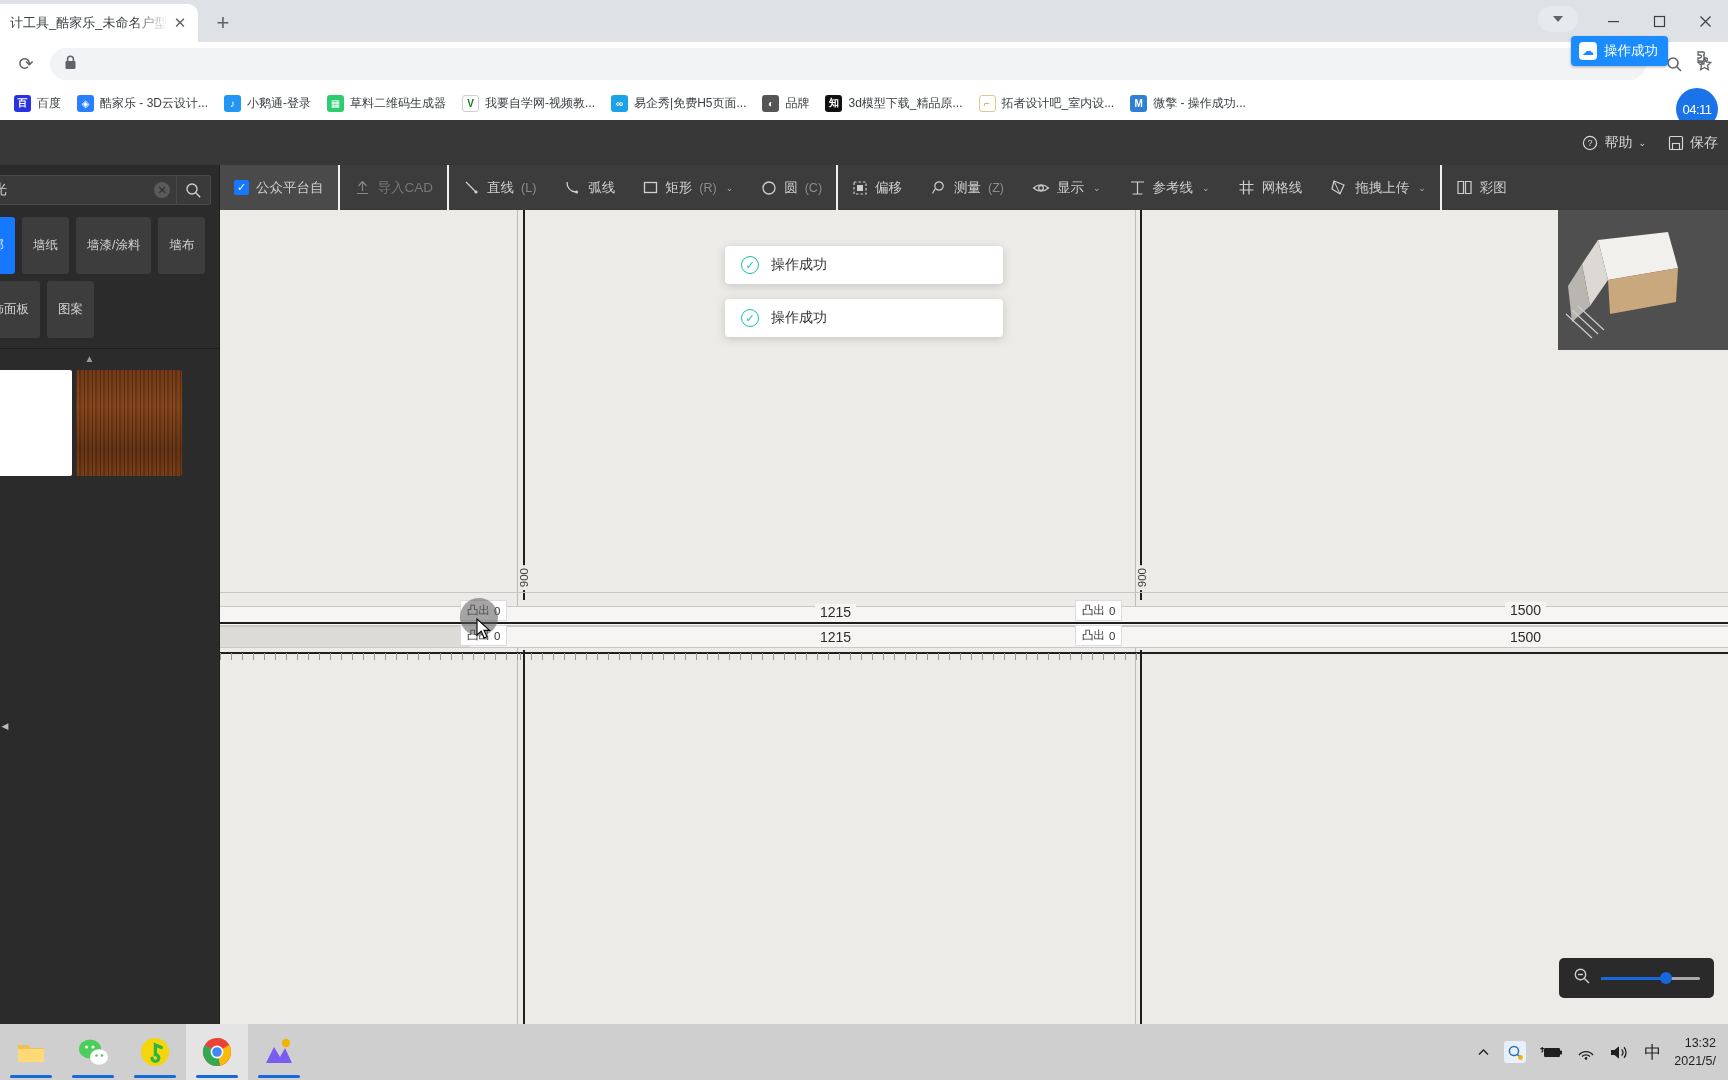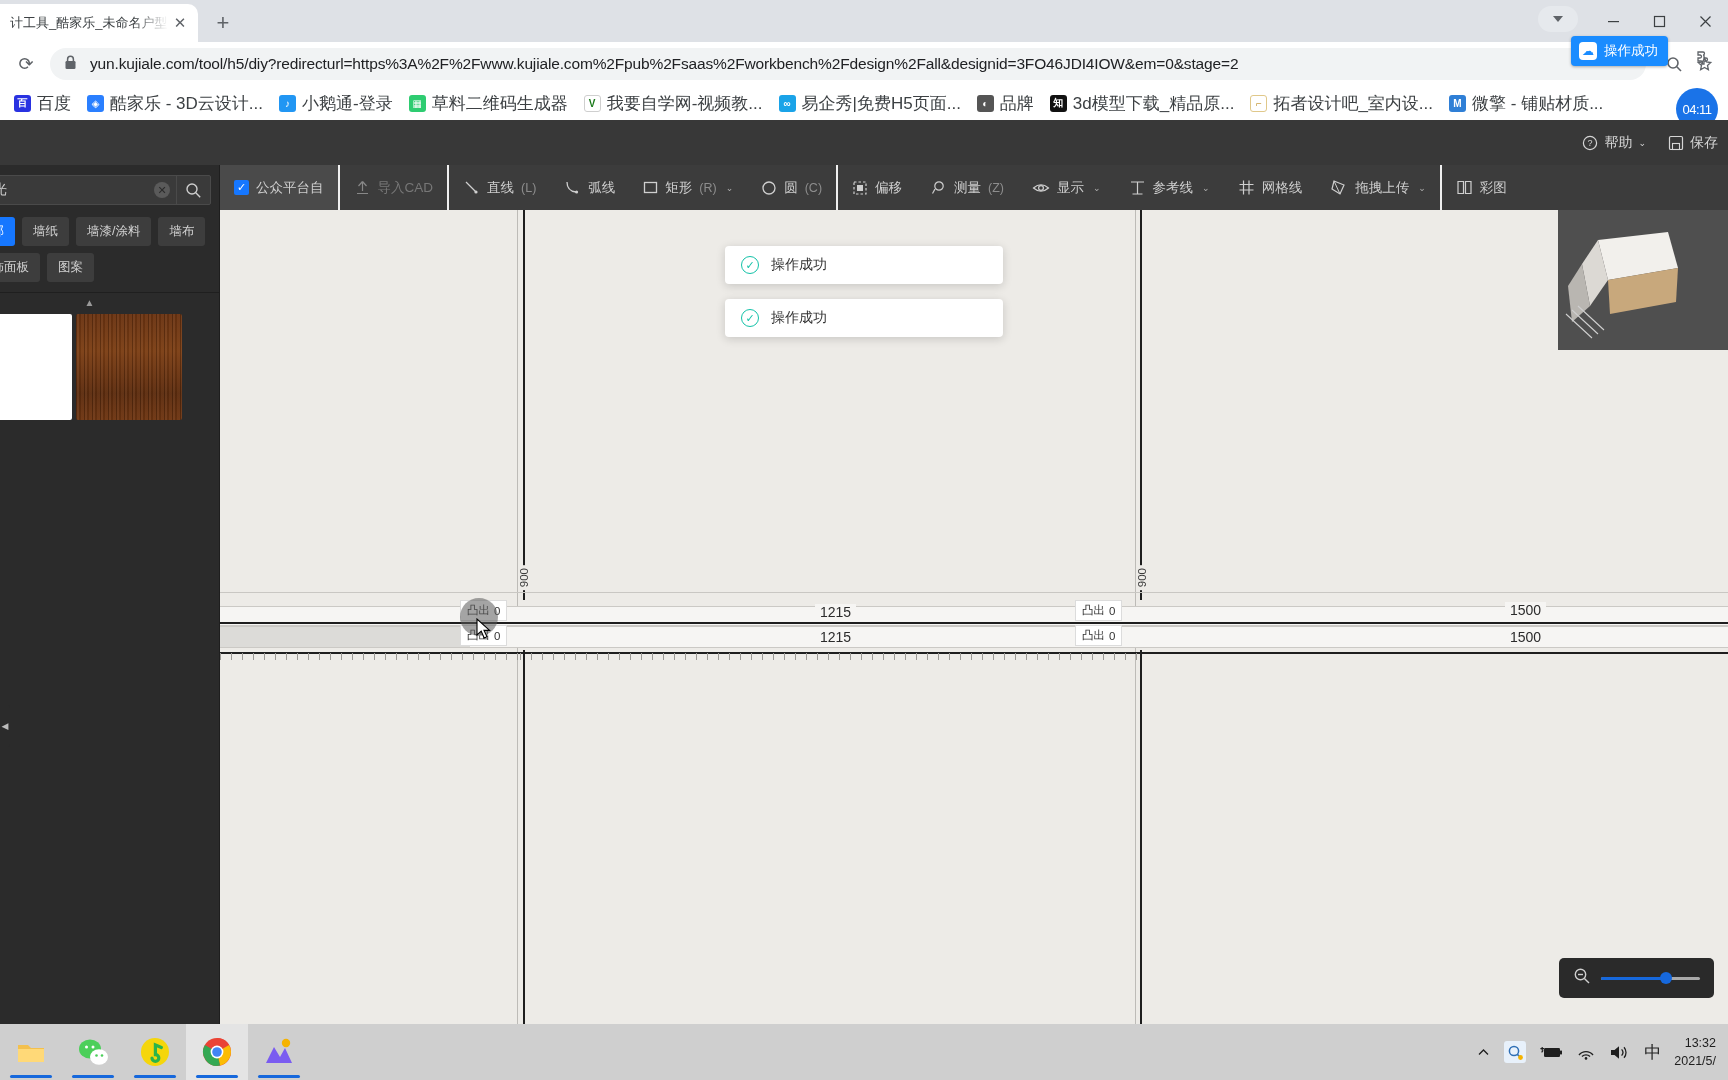--- a/index.html
+++ b/index.html
@@ -100,21 +100,21 @@
   .puzzle { position: absolute; right: 16px; top: 50px; color: #5f6368; }
 
   
   .bookmarks {
     position: absolute; top: 86px; left: 0; right: 0; height: 34px;
     background: #fff;
     display: flex; align-items: center; padding: 0 6px;
     overflow: hidden;
   }
   .bm { display: flex; align-items: center; gap: 6px; padding: 3px 8px; border-radius: 4px; flex: 0 0 auto; }
-  .bm .bm-label { font-size: 17px; color: #3c4043; white-space: nowrap; }
+  .bm .bm-label { font-size: 12px; color: #3c4043; white-space: nowrap; }
   .favicon { width: 17px; height: 17px; flex: 0 0 17px; border-radius: 3px;
              display: flex; align-items: center; justify-content: center;
              font-size: 10px; color: #fff; font-weight: bold; overflow: hidden; }
   .clock-badge {
     position: absolute; right: 10px; top: 88px;
     width: 42px; height: 42px; border-radius: 50%;
     background: #1a73e8; color: #fff;
     display: flex; align-items: center; justify-content: center;
     font-size: 13px; letter-spacing: -.5px;
   }
@@ -142,21 +142,21 @@
     display: flex; align-items: center; padding-left: 10px;
   }
   .sb-search .sq { flex: 1; color: #cfcfcf; font-size: 14px; }
   .sb-search .clr {
     width: 16px; height: 16px; border-radius: 50%; background: #5a5a5a;
     display: flex; align-items: center; justify-content: center; color: #2b2b2b; font-size: 11px; margin-right: 6px;
   }
   .sb-search .mag { width: 34px; height: 28px; display: flex; align-items: center; justify-content: center;
                     border-left: 1px solid #4a4a4a; color: #cfcfcf; }
   .chips { display: flex; flex-wrap: wrap; gap: 7px; padding: 12px 8px 10px 8px; }
-  .chip { padding: 6px 11px; font-size: 12.5px; border-radius: 3px; background: #3d3d3d; color: #d3d3d3; white-space: nowrap; }
+  .chip { padding: 20px 11px; font-size: 12.5px; border-radius: 3px; background: #3d3d3d; color: #d3d3d3; white-space: nowrap; }
   .chip.on { background: #1677ff; color: #fff; }
   .sb-divider { height: 1px; background: #1f1f1f; }
   .collapse-arrow { display: flex; justify-content: center; padding: 4px 0 6px; color: #9a9a9a; font-size: 10px; }
   .swatches { display: flex; gap: 4px; padding: 0 6px; }
   .swatch { width: 106px; height: 106px; border-radius: 2px; }
   .sw-white { background: #fff; }
   .sw-wood {
     background:
       repeating-linear-gradient(90deg, rgba(0,0,0,.22) 0 1px, rgba(255,255,255,.05) 1px 3px, rgba(0,0,0,.10) 3px 5px, rgba(255,255,255,.03) 5px 8px),
       linear-gradient(180deg, #6b3412, #7d3f15 35%, #5e2d0f 75%, #6f3612);
@@ -312,21 +312,20 @@
 
   <div class="omnirow">
     <div class="nav-btn">⟳</div>
     <div class="omnibox">
       <span class="lock">
         <svg width="13" height="15" viewBox="0 0 13 15">
             <rect x="1.5" y="6" width="10" height="8" rx="1.3" fill="#5f6368"></rect>
             <path d="M3.6 6V4.2a2.9 2.9 0 015.8 0V6" fill="none" stroke="#5f6368" stroke-width="1.5"></path>
           </svg>
       </span>
-      <span class="url">yun.kujiale.com/tool/h5/diy?redirecturl=https%3A%2F%2Fwww.kujiale.com%2Fpub%2Fsaas%2Fworkbench%2Fdesign%2Fall&amp;designid=3FO46JDI4IOW&amp;em=0&amp;stage=2</span>
     </div>
     <div class="omni-icons">
       <div class="oi">
         <svg width="17" height="17" viewBox="0 0 17 17">
             <circle cx="7" cy="7" r="5" fill="none" stroke="#5f6368" stroke-width="1.6"></circle>
             <path d="M10.8 10.8 L15 15" stroke="#5f6368" stroke-width="1.6"></path>
           </svg>
       </div>
       <div class="oi">
         <svg width="17" height="17" viewBox="0 0 17 17">
@@ -378,21 +377,21 @@
     <div class="bm">
       <span class="favicon" style="background:#111111">知</span>
       <span class="bm-label">3d模型下载_精品原...</span>
     </div>
     <div class="bm">
       <span class="favicon" style="background:#ffffff;color:#c9a14a;border:1px solid #e0c88a">⌐</span>
       <span class="bm-label">拓者设计吧_室内设...</span>
     </div>
     <div class="bm">
       <span class="favicon" style="background:#2f7fd6">M</span>
-      <span class="bm-label">微擎 - 铺贴材质...</span>
+      <span class="bm-label">微擎 - 操作成功...</span>
     </div>
   </div>
 
   <div class="clock-badge">04:11</div>
 </div>
 
 <div class="app">
 
   <div class="app-top">
     <div class="titem">

